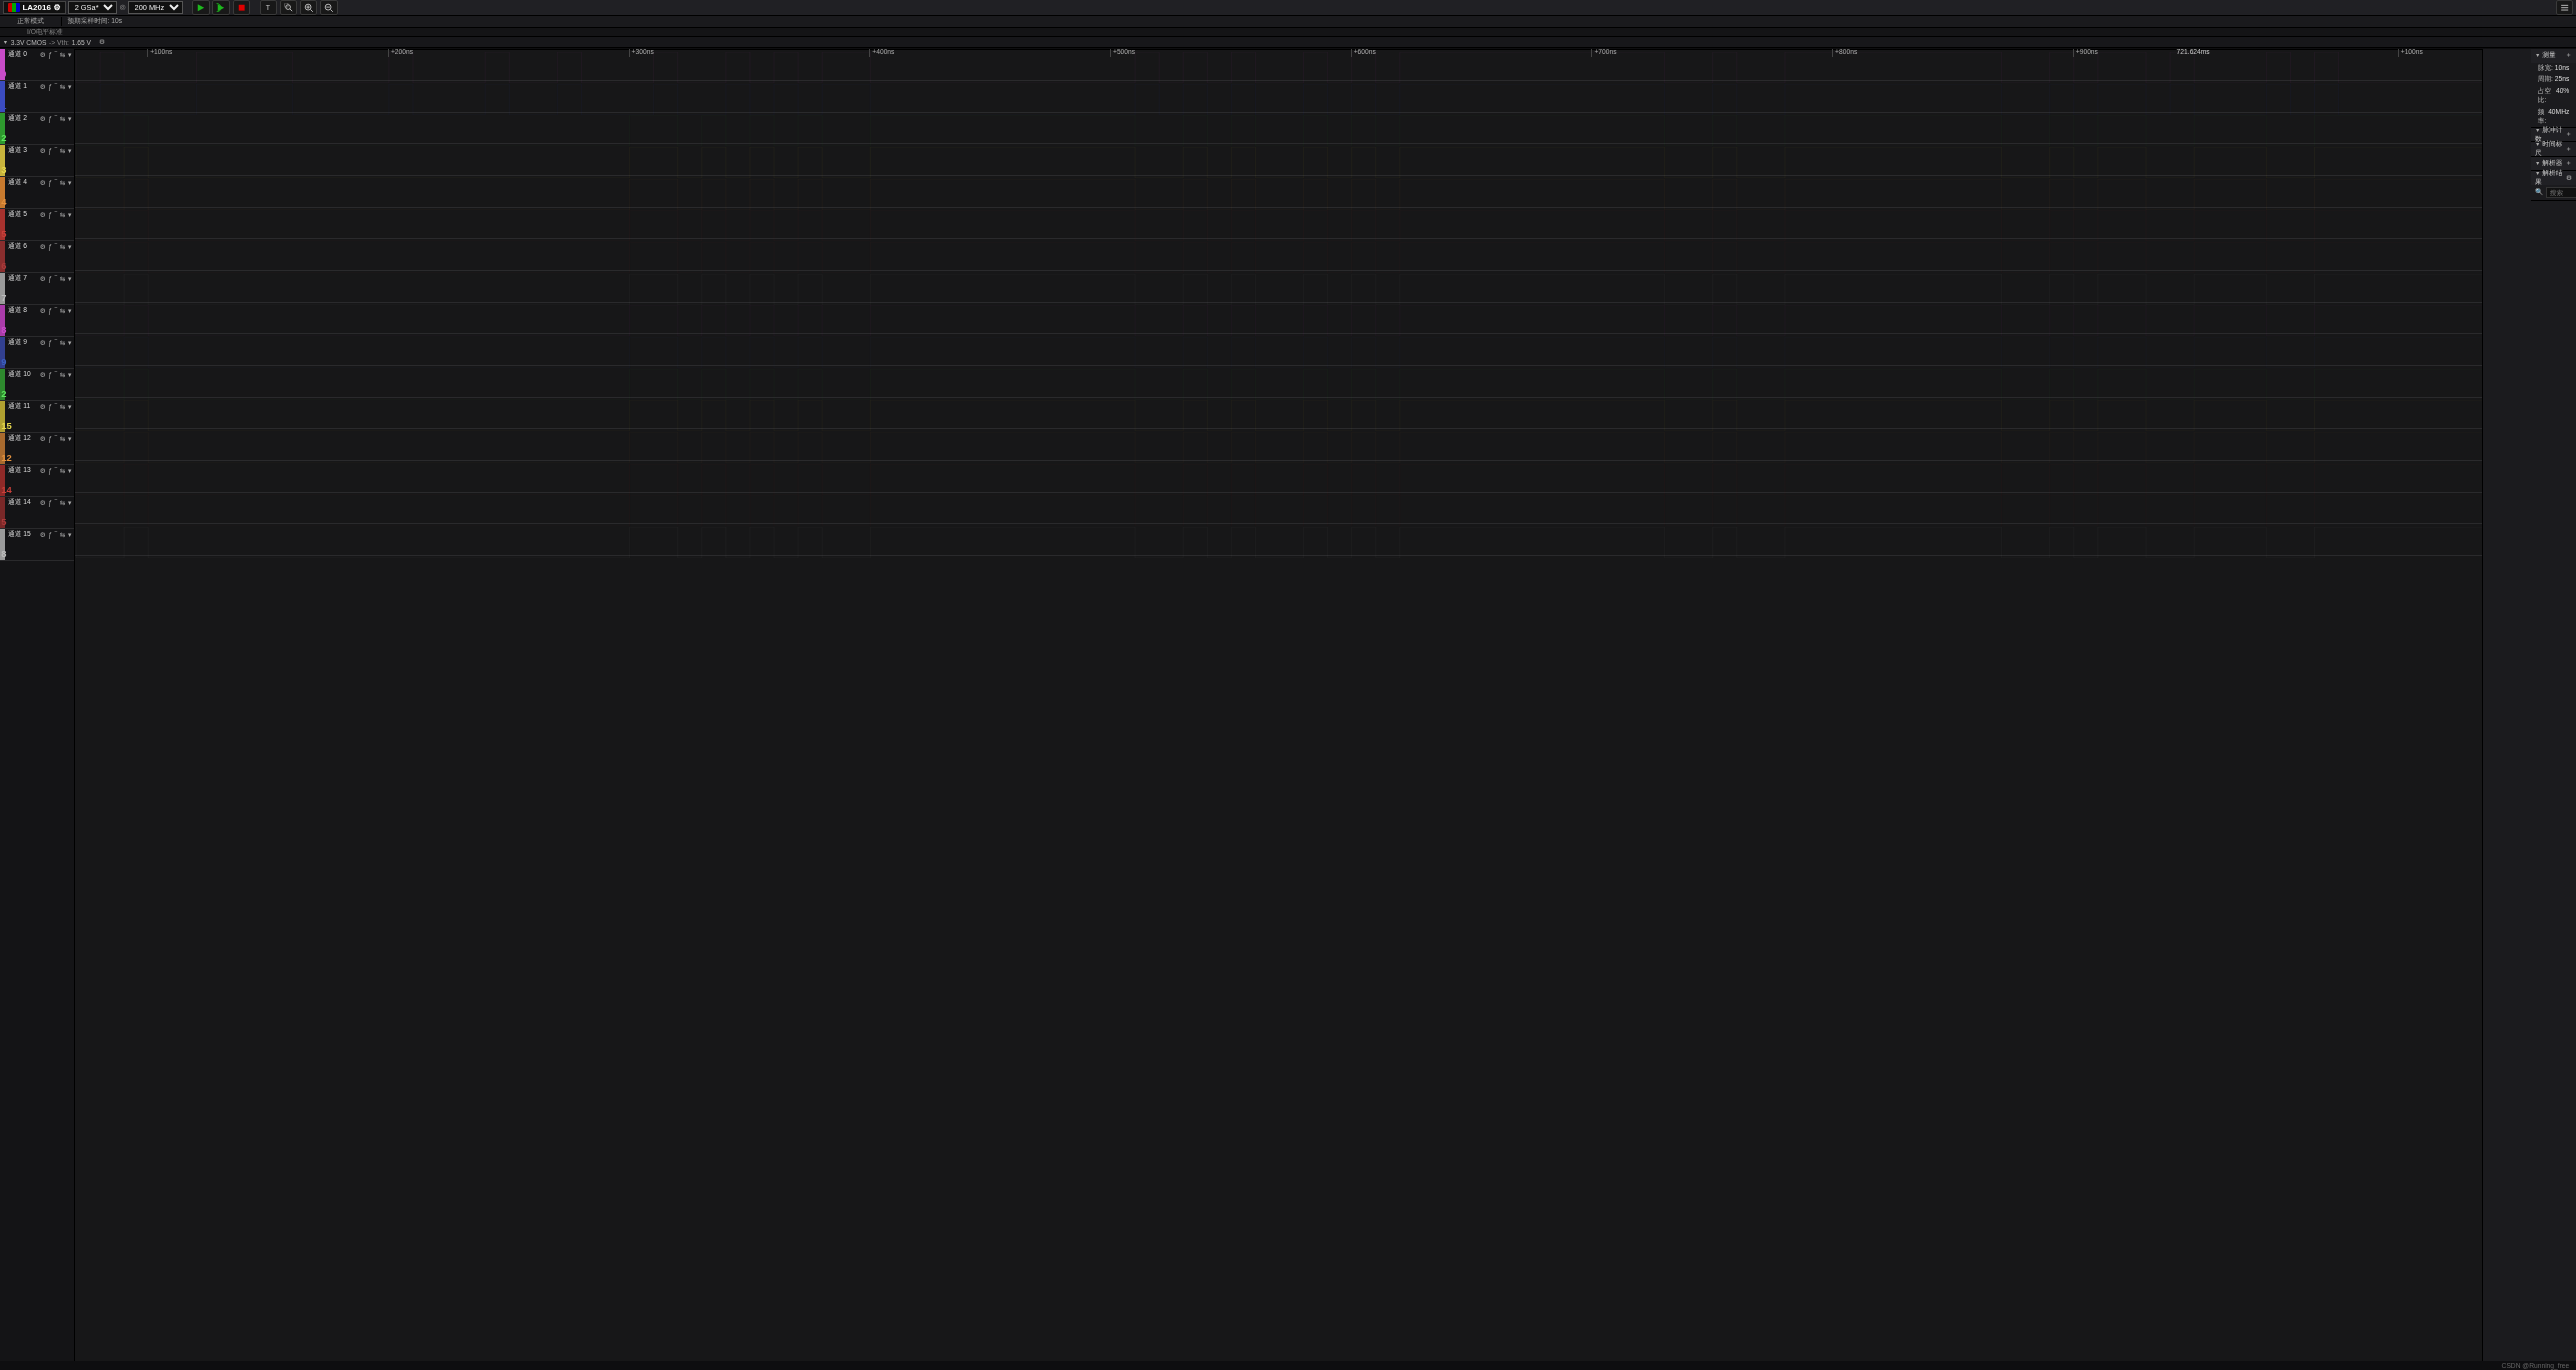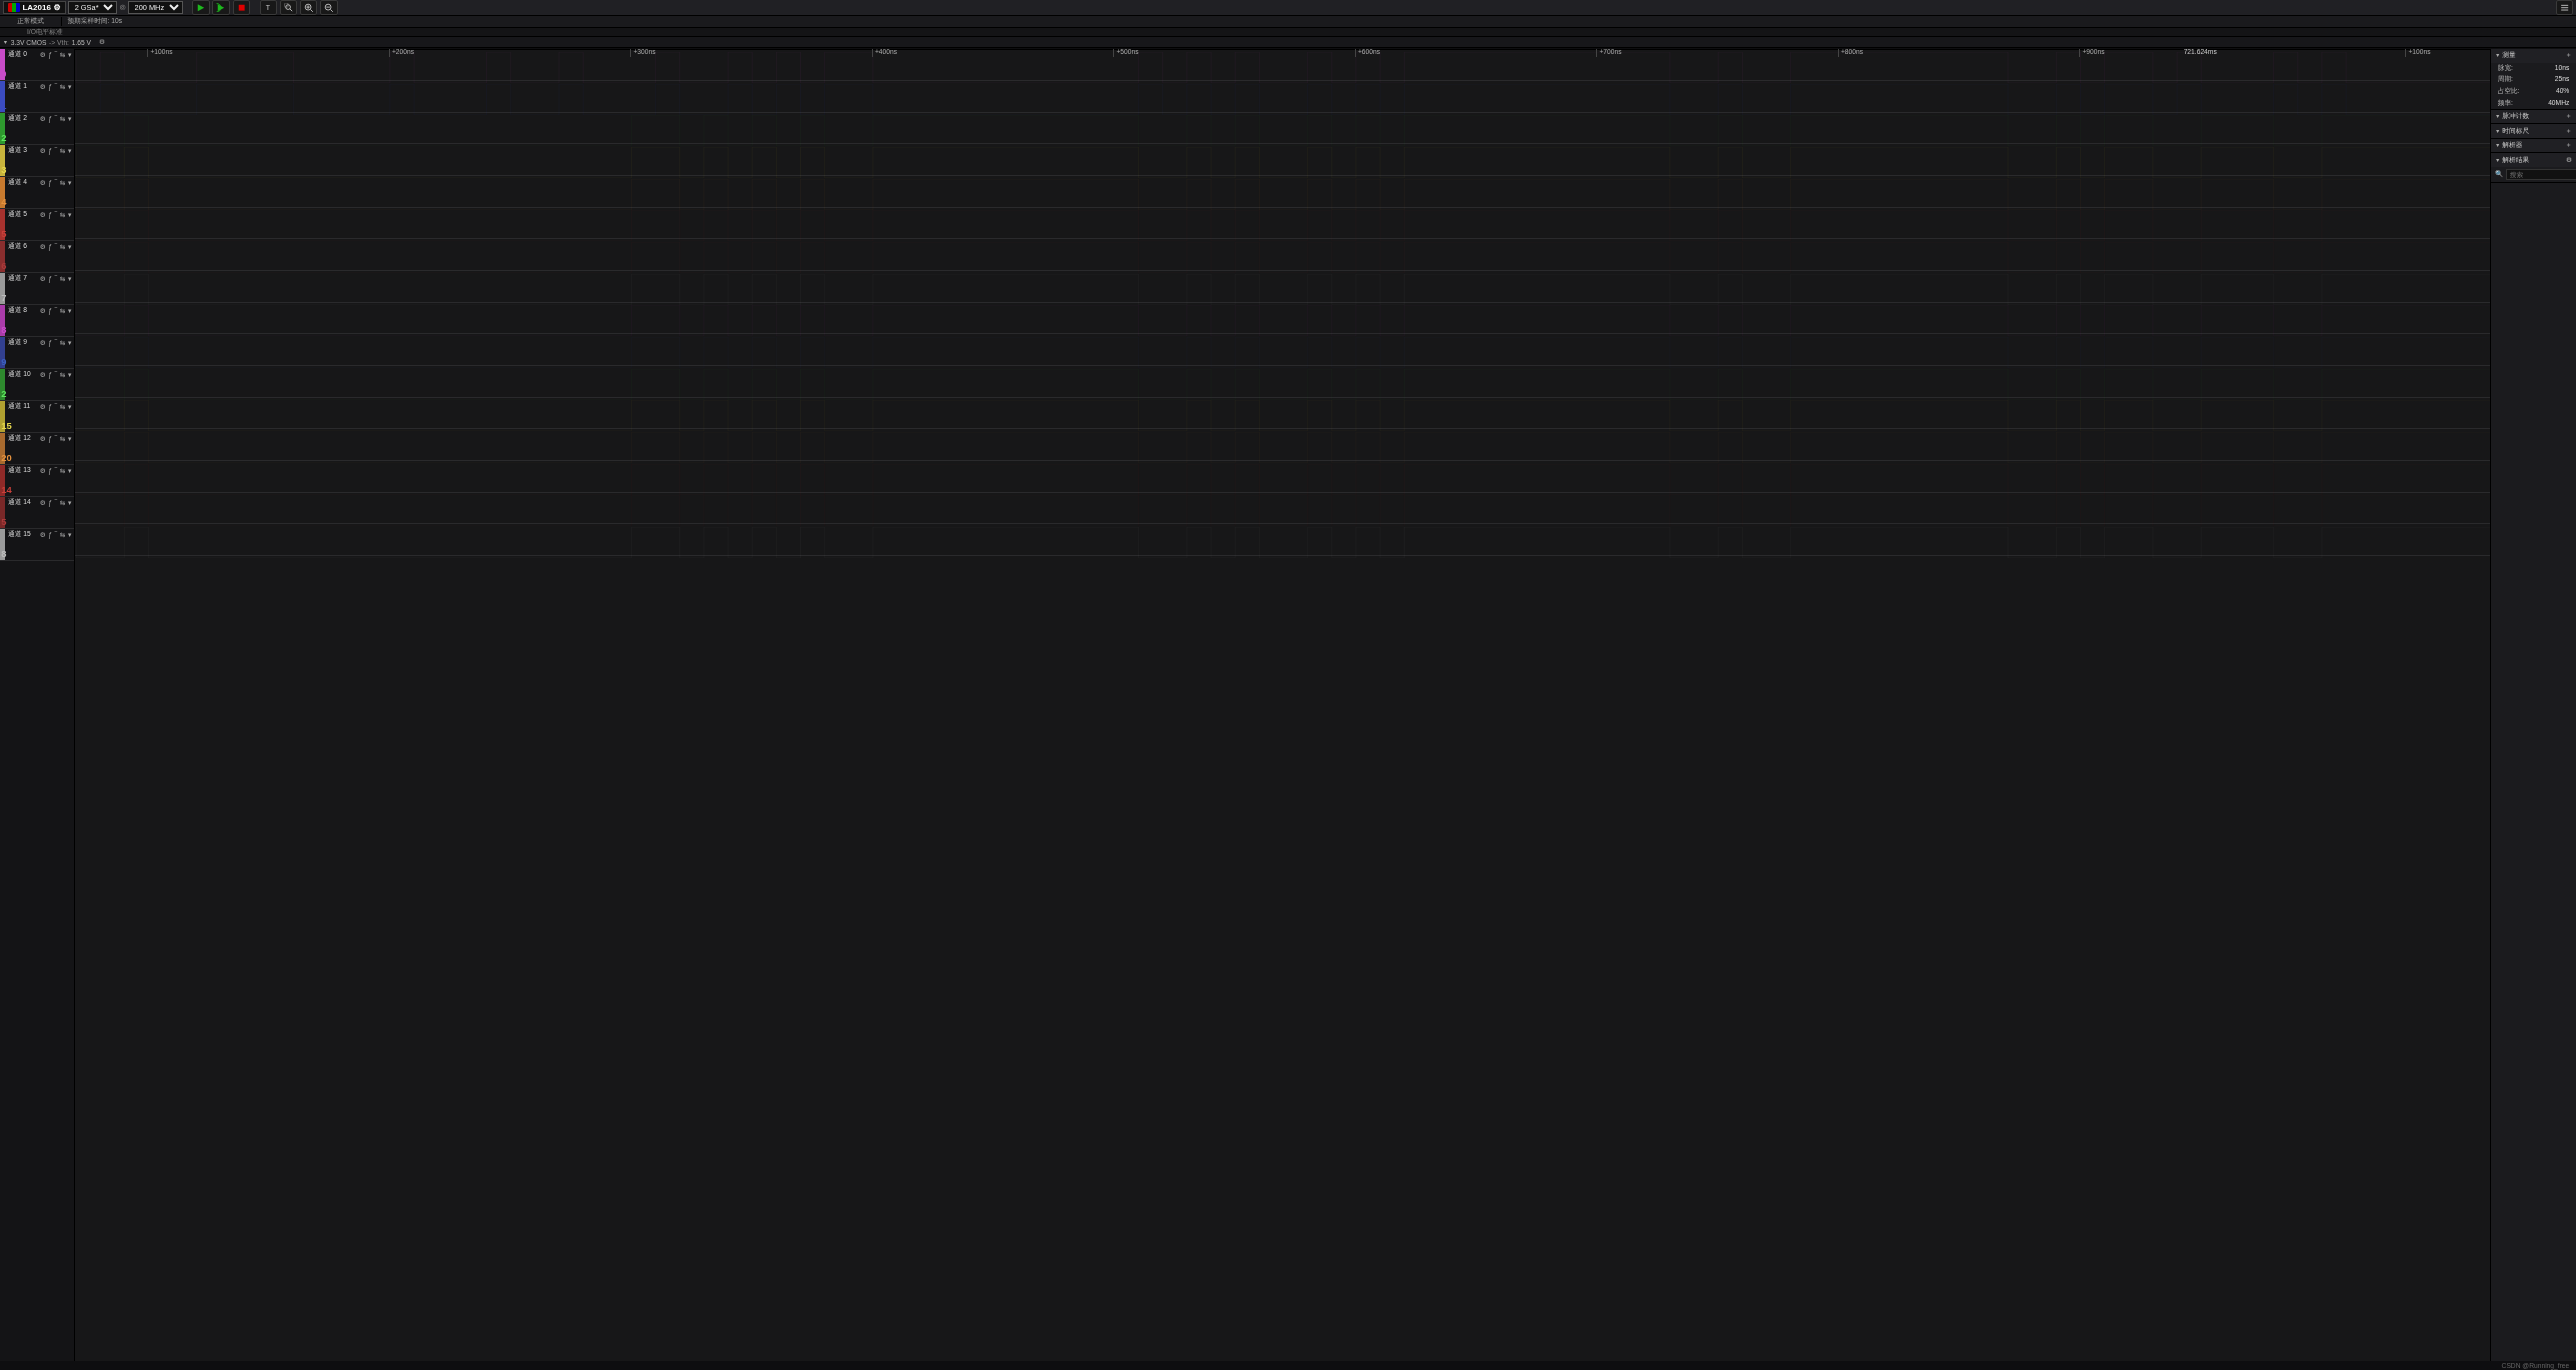--- a/index.html
+++ b/index.html
@@ -27,21 +27,21 @@
 
 .threshold-row{display:flex;align-items:center;height:10.8px;background:#17171a;border-bottom:0.7px solid #000;font-size:6.7px;color:#bbb;gap:2.7px;padding-left:2.7px;}
 .threshold-row .tri{font-size:5.4px;color:#aaa;}
 .threshold-row .arrow{color:#888;}
 .threshold-row .gear{margin-left:5.4px;font-size:6.7px;color:#aaa;cursor:pointer;}
 
 
 .main { position:absolute; top:49px; bottom:9.4px; left:0; right:0; display:flex;}
 .ch-panel { width:75px; background:#141416; border-right:0.7px solid #000; overflow:hidden;}
 .wave-panel{ flex:1; position:relative; background:#171718; overflow:hidden;}
-.side-panel{ width:86px; background:#1b1b1e; border-left:0.7px solid #000; display:flex; flex-direction:column; font-size:6.7px;}
+.side-panel{ width:94px; background:#1b1b1e; border-left:0.7px solid #000; display:flex; flex-direction:column; font-size:6.7px;padding-left:48px;}
 
 
 .ch-row{ height:32px; display:flex; border-bottom:0.7px solid #2a2a2c; position:relative;}
 .ch-chip{ width:5.4px; height:100%;}
 .ch-body{ flex:1; padding:1.3px 2.7px; display:flex; flex-direction:column; justify-content:space-between;}
 .ch-name{ font-size:6.7px; color:#ddd;}
 .ch-ctrls{ display:flex; gap:2.7px; font-size:6.7px; color:#aaa;}
 .ch-ctrls span{cursor:pointer;}
 .ch-num{ position:absolute; left:1.3px; bottom:1.3px; font-size:9.4px; font-weight:bold;}
 
@@ -352,21 +352,21 @@
             <span class="ch-name">通道 12</span>
             <span class="ch-ctrls">
               <span>⚙</span>
               <span>ƒ</span>
               <span>‾</span>
               <span>⇆</span>
               <span>▾</span>
             </span>
           </div>
         </div>
-        <span class="ch-num" style="color:#e6933f">20</span>
+        <span class="ch-num" style="color:#e6933f">12</span>
       </div>
       <div class="ch-row">
         <div class="ch-chip" style="background:#902a28"></div>
         <div class="ch-body">
           <div style="display:flex;justify-content:space-between;align-items:center;">
             <span class="ch-name">通道 13</span>
             <span class="ch-ctrls">
               <span>⚙</span>
               <span>ƒ</span>
               <span>‾</span>

